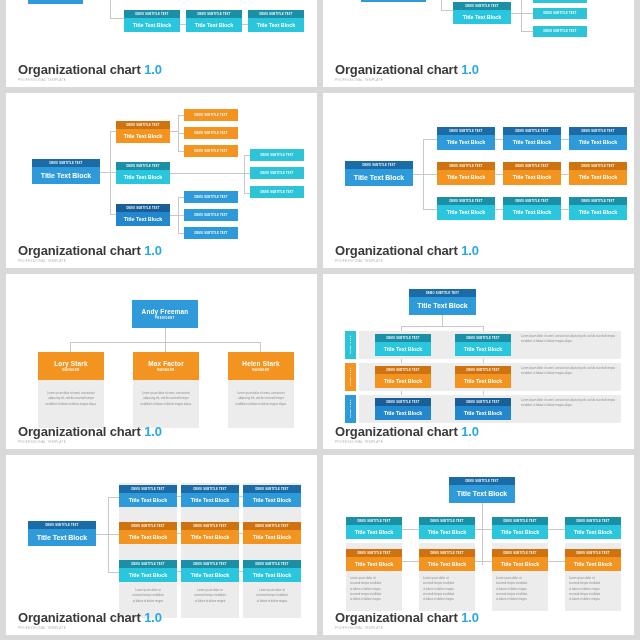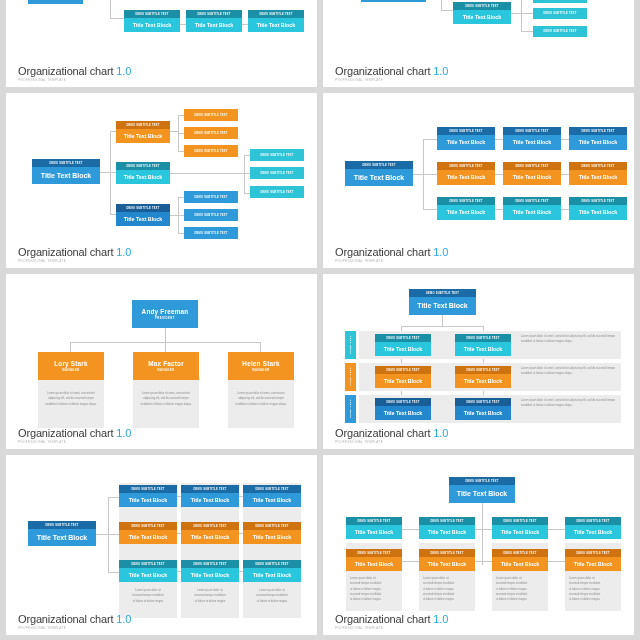--- a/index.html
+++ b/index.html
@@ -28,22 +28,22 @@
     left: 0; right: 0; top: 0;
     bottom: 20px;
   }
   
   .footer {
     position: absolute;
     left: 12px;
     bottom: 5px;
   }
   .footer-title {
-    font-size: 11px;
-    font-weight: normal;
+    font-size: 13px;
+    font-weight: bold;
     color: #3a3a3a;
     letter-spacing: -0.15px;
     white-space: nowrap;
   }
   .footer-ver { color: #29a9e0; }
   .footer-sub {
     font-size: 3.1px;
     color: #b4b4b4;
     letter-spacing: 0.35px;
     margin-top: 1px;

